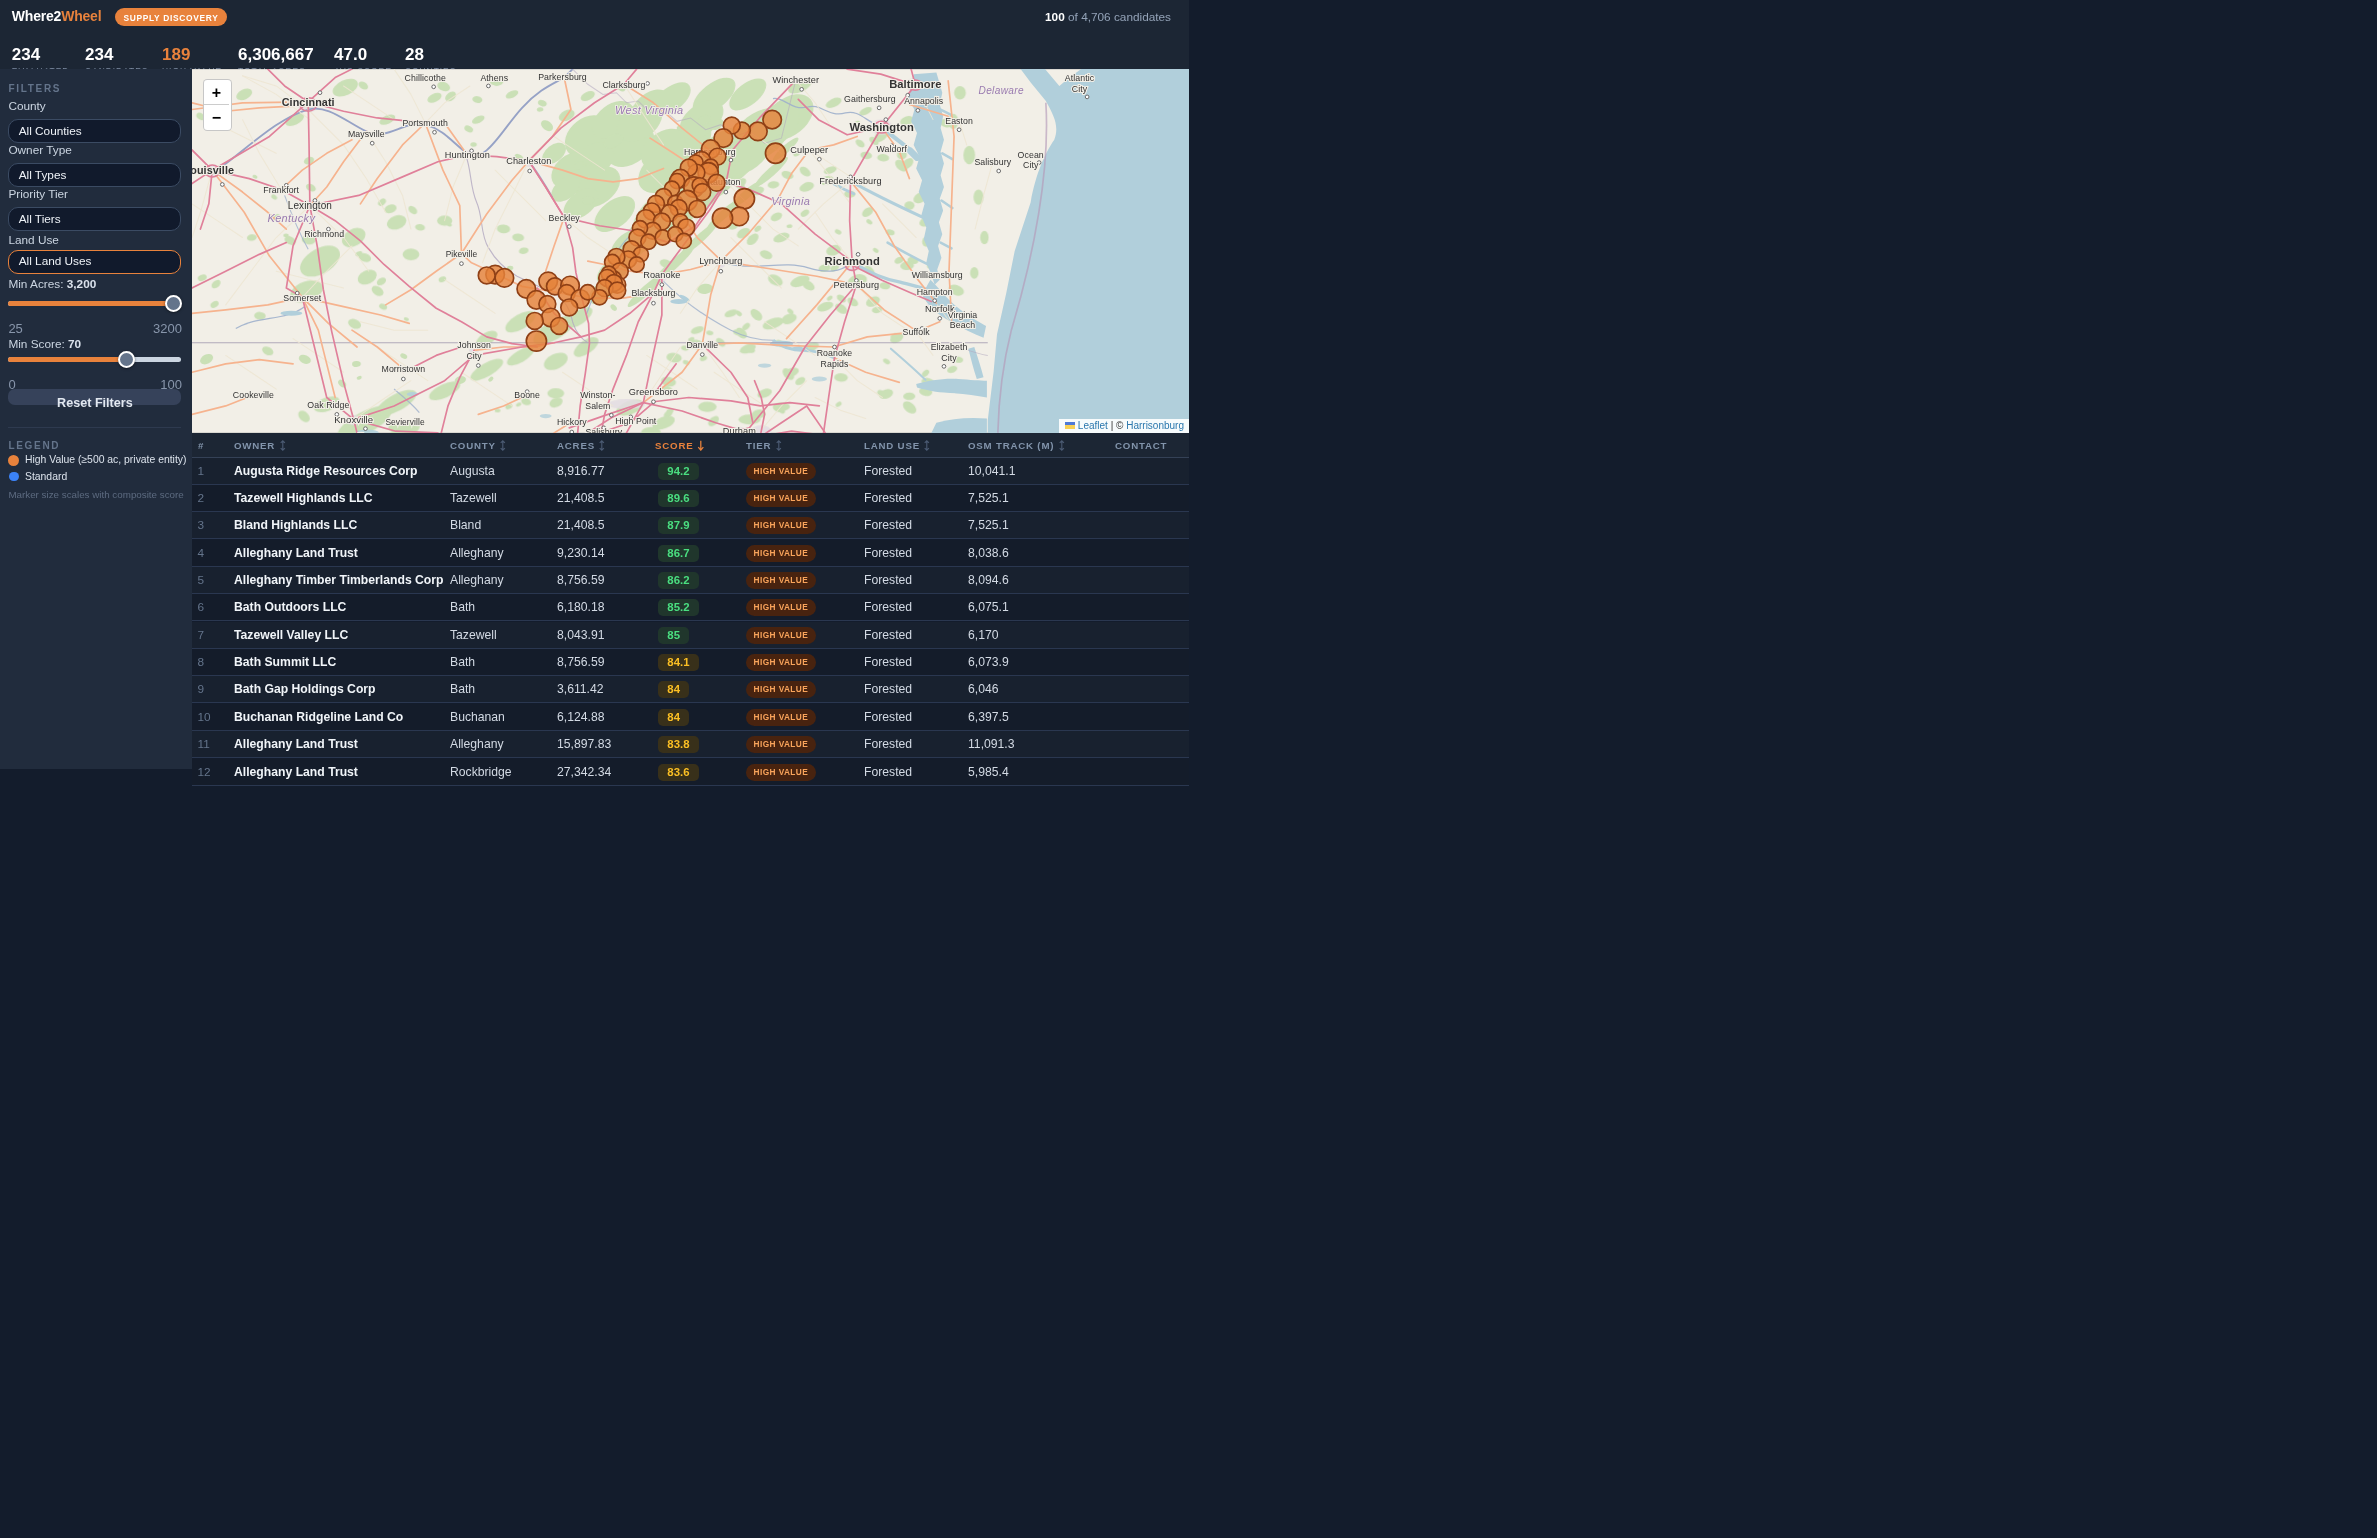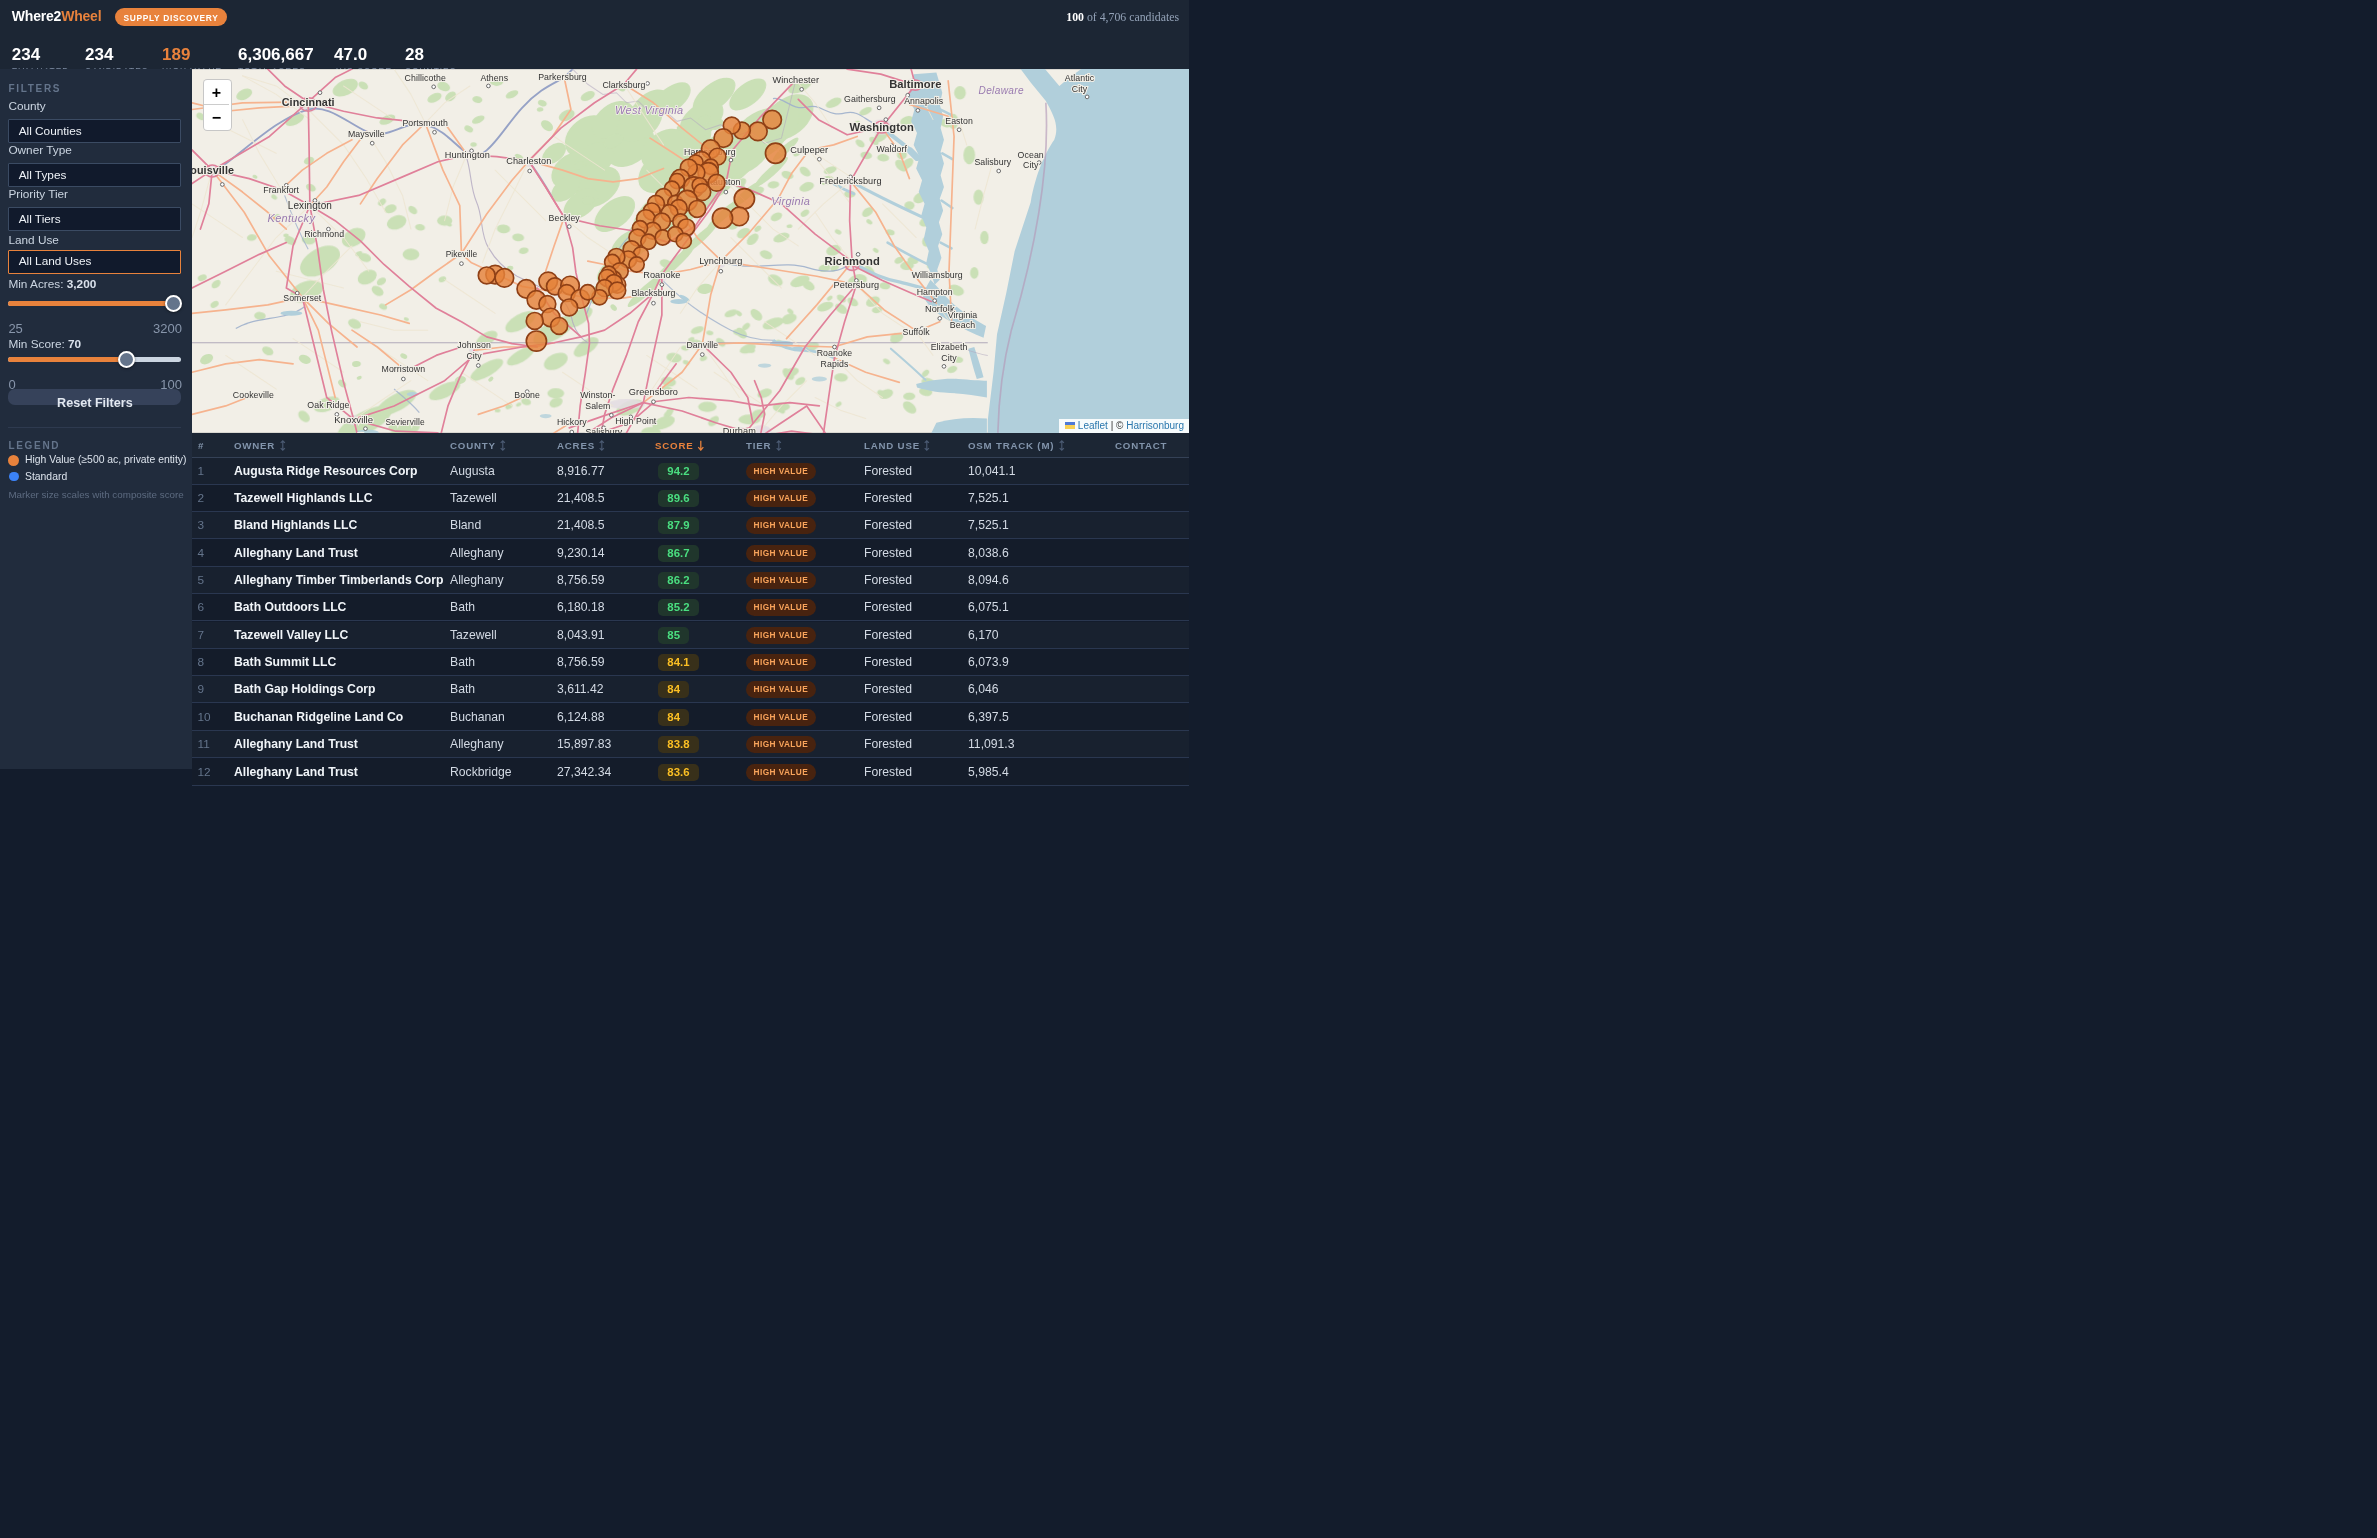--- a/index.html
+++ b/index.html
@@ -1,32 +1,32 @@
 <!DOCTYPE html>
 <html style="font-size:13.5px"><head><meta charset="utf-8"><style>
 * { margin:0; padding:0; box-sizing:border-box; }
 html,body { width:1189px; height:769px; overflow:hidden; background:#131c2c;
   font-family:"Liberation Sans", sans-serif; }
 .header { position:absolute; left:0; top:0; width:1189px; height:69px; background:#1c2634; }
 .logo { position:absolute; left:11.8px; top:7.6px; font-size:14px; font-weight:bold; color:#fff; letter-spacing:-0.2px; }
 .logo b { color:#e8823c; }
 .pill { position:absolute; left:115px; top:8.4px; background:#e8823c; color:#fff; font-size:8.4px;
   font-weight:bold; letter-spacing:0.7px; padding:4.2px 8.4px 3.4px; border-radius:841px; }
-.hdr-right { position:absolute; right:10px; top:10px; font-size:11.8px; color:#94a3b8;font-family:Liberation Serif, serif; }
+.hdr-right { position:absolute; right:18px; top:10px; font-size:11.8px; color:#94a3b8; }
 .hdr-right b { color:#fff; font-weight:bold; }
 .stat { position:absolute; top:32px; }
 .stat .v { font-size:17px; font-weight:bold; color:#fff; line-height:18.5px;margin-top:14px; }
 .stat .v.o { color:#e8823c; }
 .stat .l { font-size:8.4px; color:#7c8ba1; letter-spacing:1px; margin-top:1.7px; }
 .sidebar { position:absolute; left:0; top:69px; width:192px; height:700px; background:#212c3d; }
 .sb { position:absolute; left:8.4px; }
 .slabel { font-size:11.8px; color:#cbd5e1; }
 .sec { font-size:10px; font-weight:bold; color:#64748b; letter-spacing:1.7px; }
 .select { position:absolute; left:8.4px; width:173px; height:23.6px; background:#111a2c;
-  border:0.8px solid #3b4b63; border-radius:1px; color:#eef2f7; font-size:11.8px;
+  border:0.8px solid #3b4b63; border-radius:10px; color:#eef2f7; font-size:11.8px;
   line-height:22px; padding-left:9.3px; }
 .select.orange { border:1.7px solid #e8823c; line-height:20px; }
 .track { position:absolute; left:8.4px; width:173px; height:5px; border-radius:2.5px; background:#cbd5e1; }
 .track .fill { position:absolute; left:0; top:0; height:5px; border-radius:2.5px; background:#e8823c; }
 .thumb { position:absolute; width:17px; height:17px; border-radius:50%; background:#64748b;
   border:2.5px solid #fff; box-shadow:0 0.8px 2.5px rgba(0,0,0,.5); }
 .mmlabel { position:absolute; font-size:13px; color:#8896ab; }
 .reset { position:absolute; left:8.4px; width:173px; height:16px; background:#36425a; border-radius:6.7px;
   color:#e2e8f0; font-size:12.6px; font-weight:bold; text-align:center; line-height:28px; }
 .divider { position:absolute; left:8.4px; width:173px; height:0.8px; background:#2e3a4f; }

